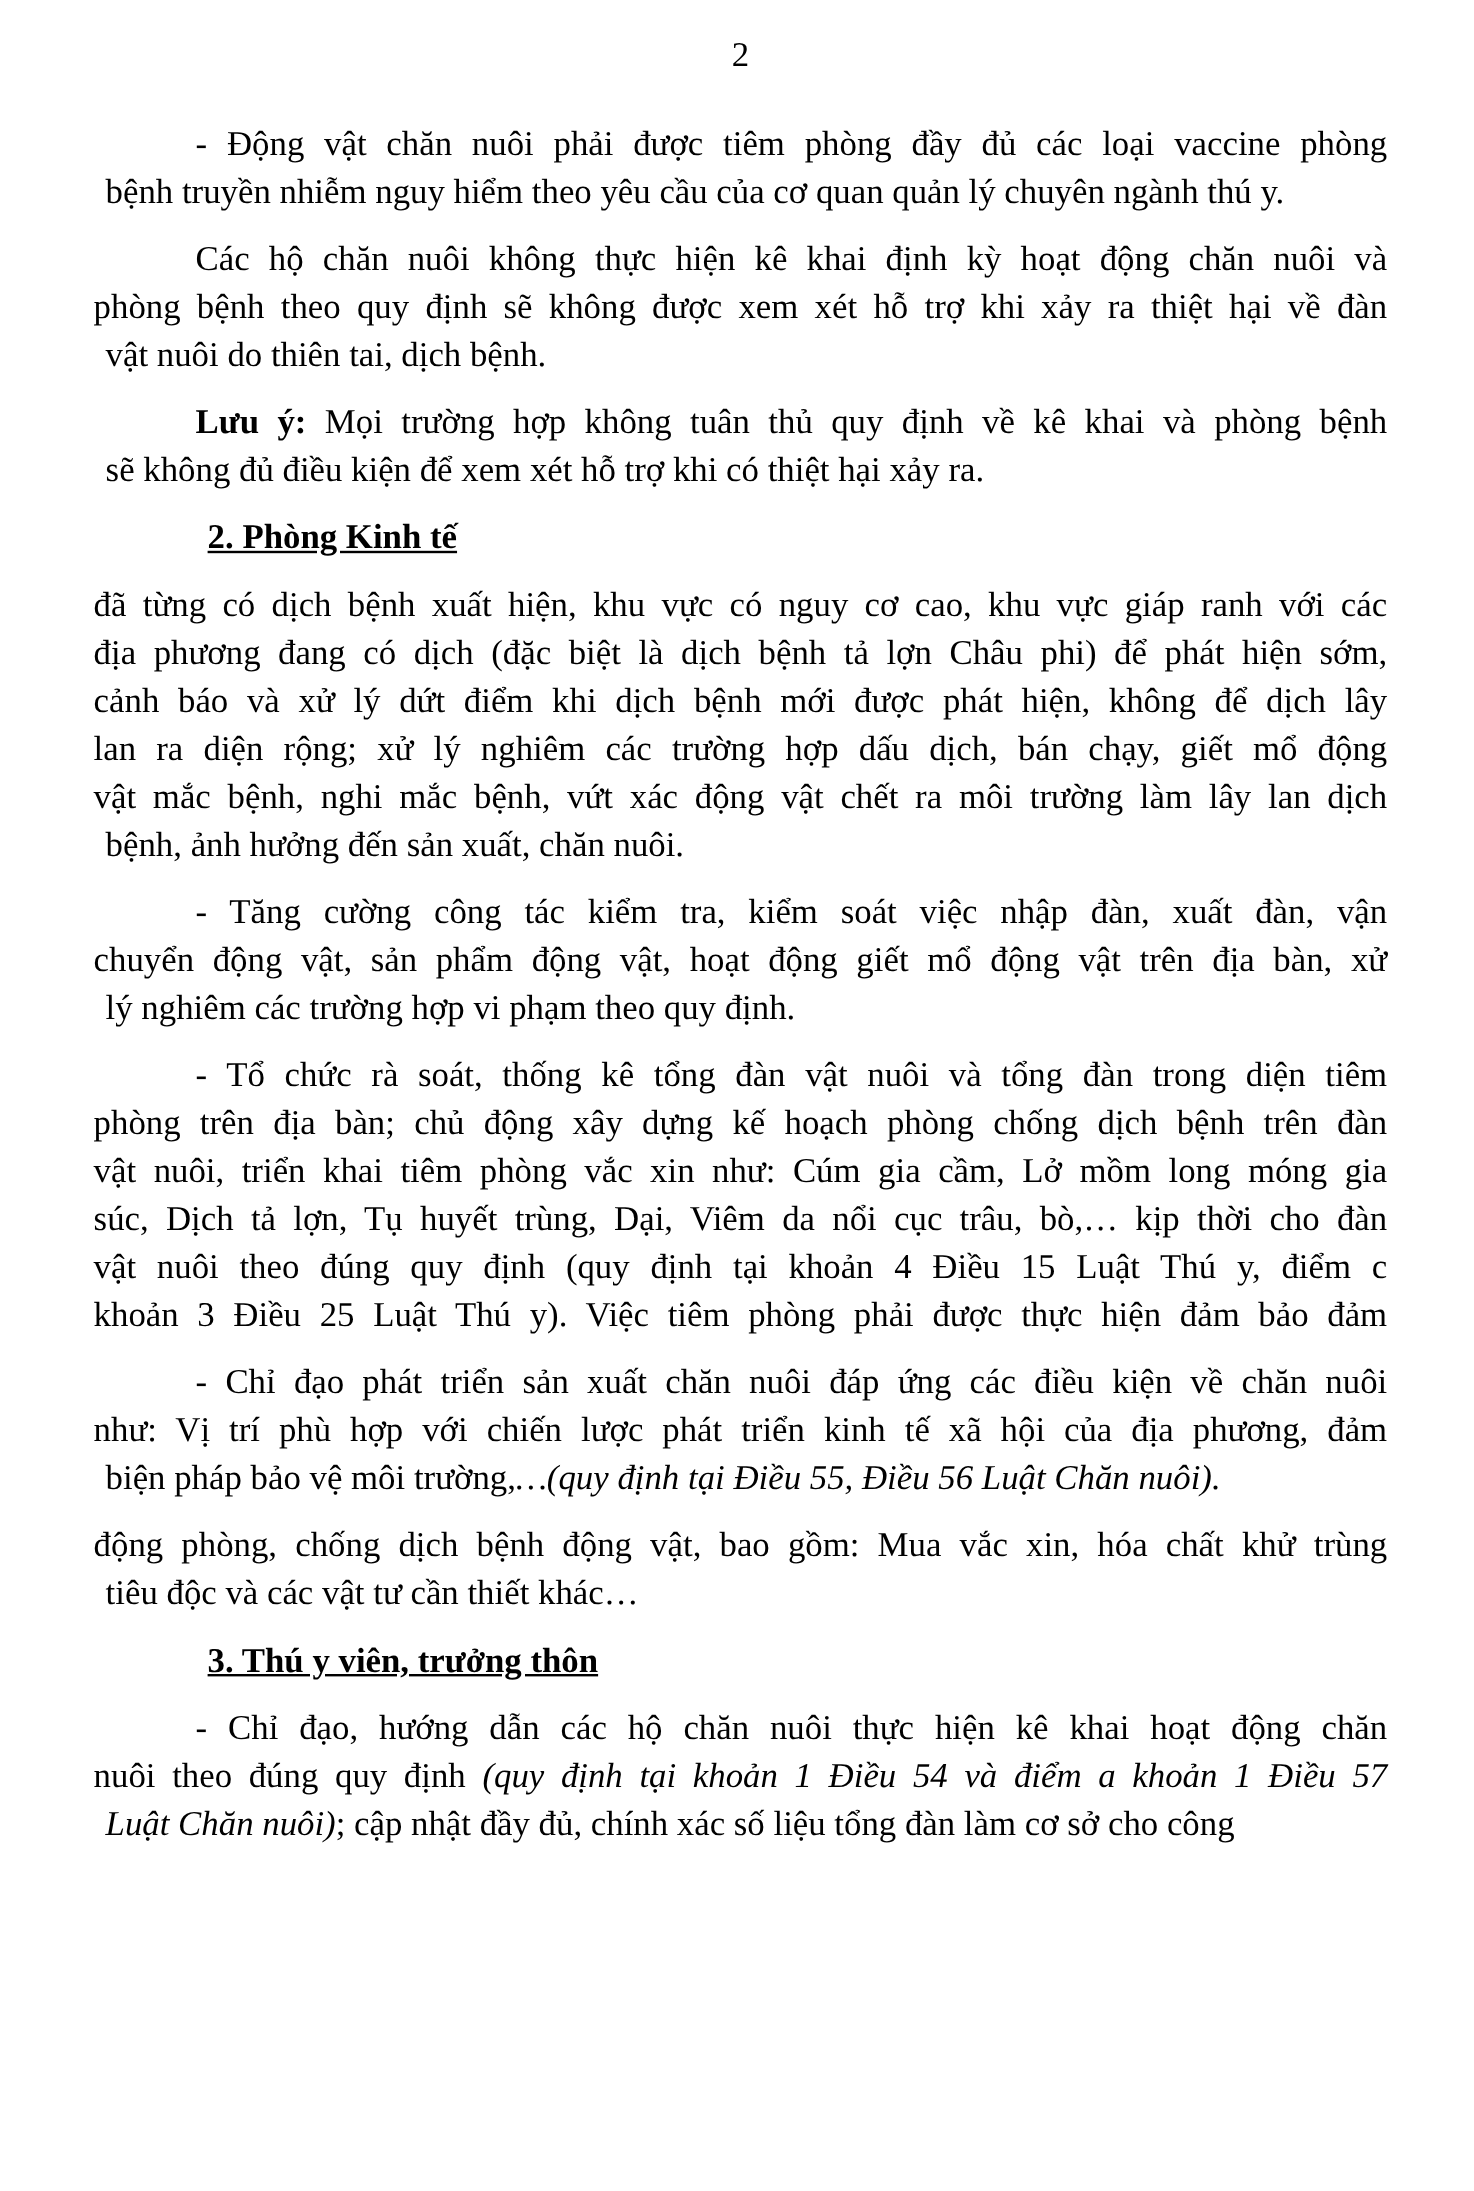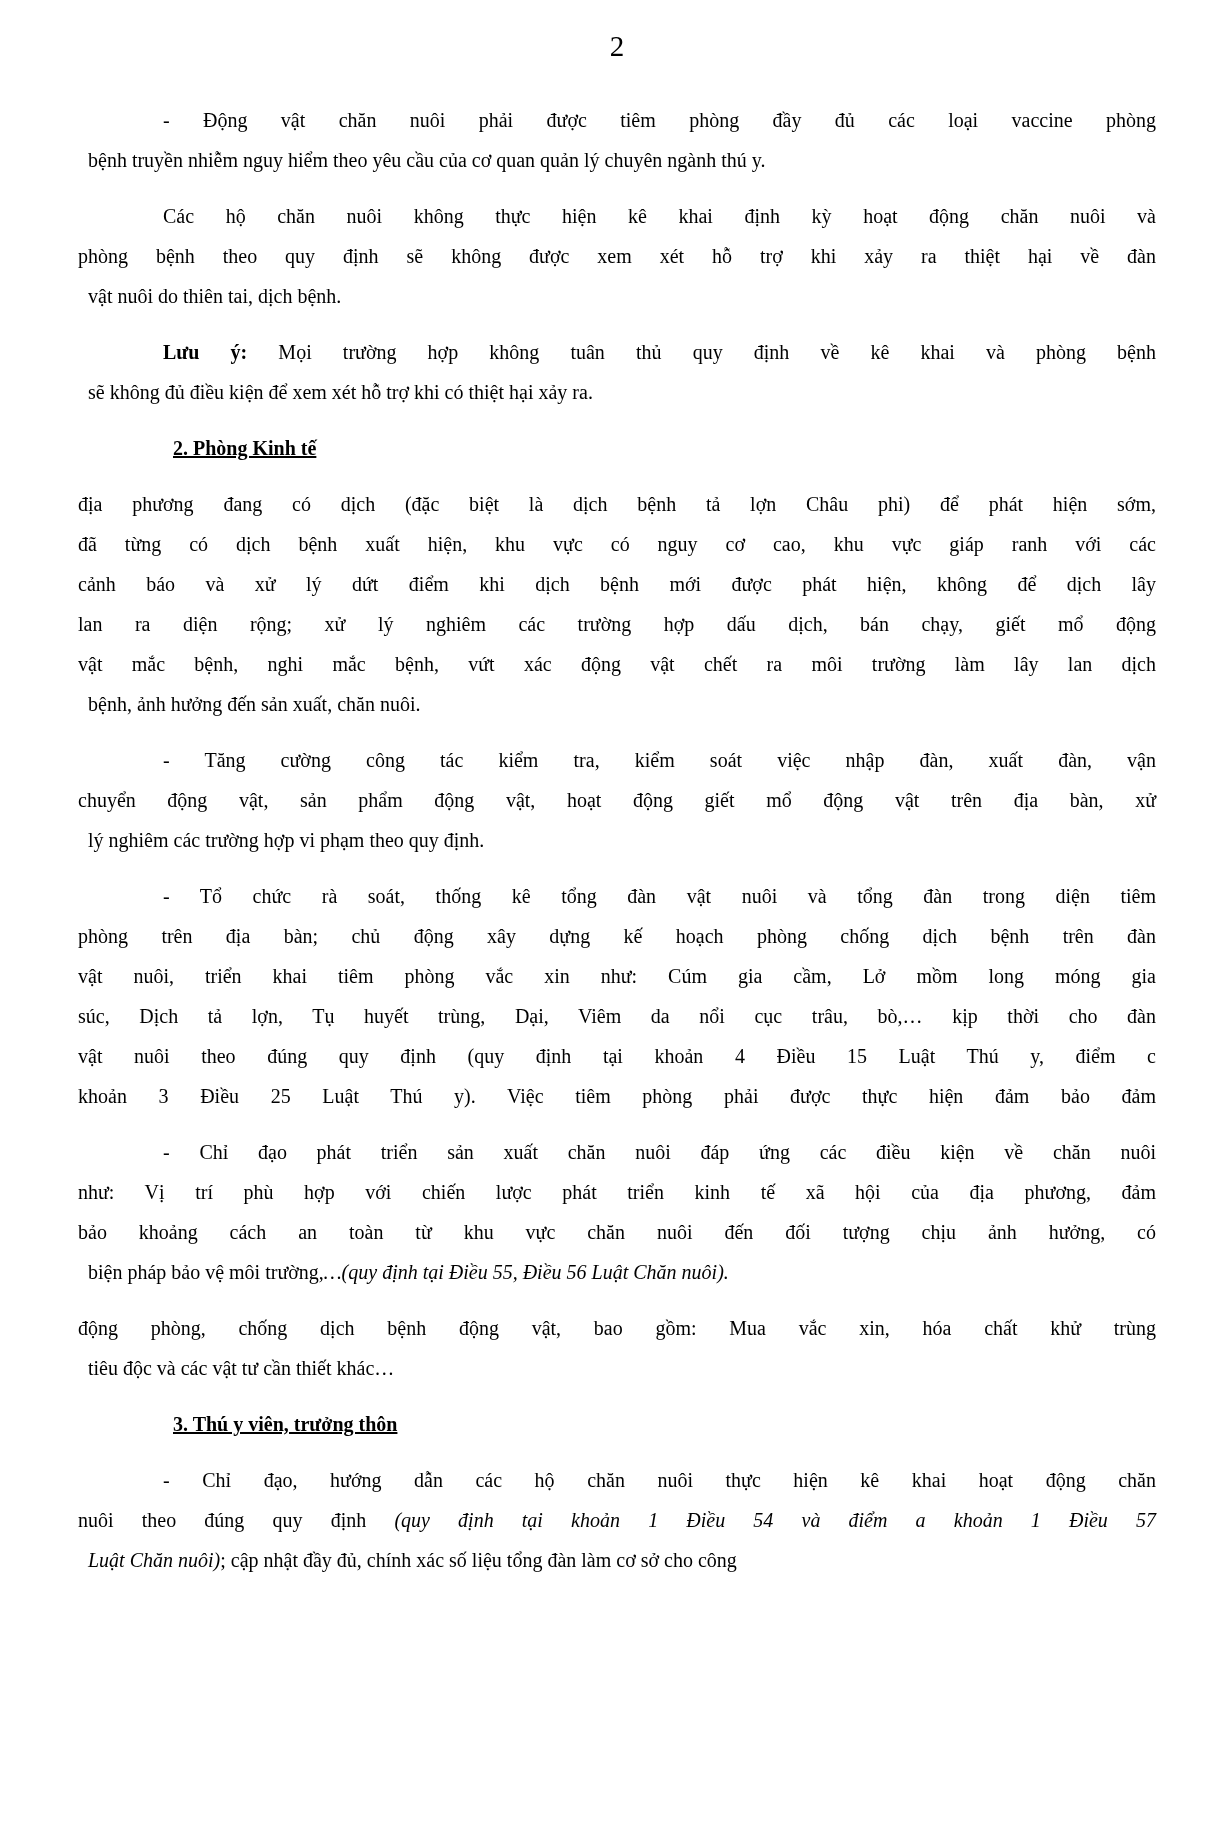--- a/index.html
+++ b/index.html
@@ -17,21 +17,21 @@
     padding: 26px 72px 0 78px;
     overflow: hidden;
   }
   .pageno {
     text-align: center;
     font-size: 29px;
     line-height: 40px;
     margin: 0 0 34px 0;
   }
   .block {
-    font-size: 20px;
+    font-size: 29px;
     line-height: 40px;
     margin: 0 0 16px 0;
   }
   .block.heading { font-weight: 700; text-decoration: underline; }
   .line {
     text-align: justify;
     text-align-last: justify;
   }
   .line.last { text-align-last: left; margin-left: 10px; }
   .line.first { padding-left: 85px; }
@@ -54,22 +54,22 @@
         <div class="line last"><span>vật nuôi do thiên tai, dịch bệnh.</span></div>
       </div>
       <div class="block para">
         <div class="line first"><span class="b">Lưu ý:</span><span> Mọi trường hợp không tuân thủ quy định về kê khai và phòng bệnh</span></div>
         <div class="line last"><span>sẽ không đủ điều kiện để xem xét hỗ trợ khi có thiệt hại xảy ra.</span></div>
       </div>
       <div class="block heading">
         <div class="line first last"><span>2. Phòng Kinh tế</span></div>
       </div>
       <div class="block para">
+        <div class="line"><span>đã từng có dịch bệnh xuất hiện, khu vực có nguy cơ cao, khu vực giáp ranh với các</span></div>
         <div class="line"><span>địa phương đang có dịch (đặc biệt là dịch bệnh tả lợn Châu phi) để phát hiện sớm,</span></div>
-        <div class="line"><span>đã từng có dịch bệnh xuất hiện, khu vực có nguy cơ cao, khu vực giáp ranh với các</span></div>
         <div class="line"><span>cảnh báo và xử lý dứt điểm khi dịch bệnh mới được phát hiện, không để dịch lây</span></div>
         <div class="line"><span>lan ra diện rộng; xử lý nghiêm các trường hợp dấu dịch, bán chạy, giết mổ động</span></div>
         <div class="line"><span>vật mắc bệnh, nghi mắc bệnh, vứt xác động vật chết ra môi trường làm lây lan dịch</span></div>
         <div class="line last"><span>bệnh, ảnh hưởng đến sản xuất, chăn nuôi.</span></div>
       </div>
       <div class="block para">
         <div class="line first"><span>- Tăng cường công tác kiểm tra, kiểm soát việc nhập đàn, xuất đàn, vận</span></div>
         <div class="line"><span>chuyển động vật, sản phẩm động vật, hoạt động giết mổ động vật trên địa bàn, xử</span></div>
         <div class="line last"><span>lý nghiêm các trường hợp vi phạm theo quy định.</span></div>
       </div>
@@ -77,21 +77,20 @@
         <div class="line first"><span>- Tổ chức rà soát, thống kê tổng đàn vật nuôi và tổng đàn trong diện tiêm</span></div>
         <div class="line"><span>phòng trên địa bàn; chủ động xây dựng kế hoạch phòng chống dịch bệnh trên đàn</span></div>
         <div class="line"><span>vật nuôi, triển khai tiêm phòng vắc xin như: Cúm gia cầm, Lở mồm long móng gia</span></div>
         <div class="line"><span>súc, Dịch tả lợn, Tụ huyết trùng, Dại, Viêm da nổi cục trâu, bò,… kịp thời cho đàn</span></div>
         <div class="line"><span>vật nuôi theo đúng quy định (quy định tại khoản 4 Điều 15 Luật Thú y, điểm c</span></div>
         <div class="line"><span>khoản 3 Điều 25 Luật Thú y). Việc tiêm phòng phải được thực hiện đảm bảo đảm</span></div>
       </div>
       <div class="block para">
         <div class="line first"><span>- Chỉ đạo phát triển sản xuất chăn nuôi đáp ứng các điều kiện về chăn nuôi</span></div>
         <div class="line"><span>như: Vị trí phù hợp với chiến lược phát triển kinh tế xã hội của địa phương, đảm</span></div>
-        <div class="line"><span>bảo khoảng cách an toàn từ khu vực chăn nuôi đến đối tượng chịu ảnh hưởng, có</span></div>
         <div class="line last"><span>biện pháp bảo vệ môi trường,</span><span class="i">…(quy định tại Điều 55, Điều 56 Luật Chăn nuôi).</span></div>
       </div>
       <div class="block para">
         <div class="line"><span>động phòng, chống dịch bệnh động vật, bao gồm: Mua vắc xin, hóa chất khử trùng</span></div>
         <div class="line last"><span>tiêu độc và các vật tư cần thiết khác…</span></div>
       </div>
       <div class="block heading">
         <div class="line first last"><span>3. Thú y viên, trưởng thôn</span></div>
       </div>
       <div class="block para">

